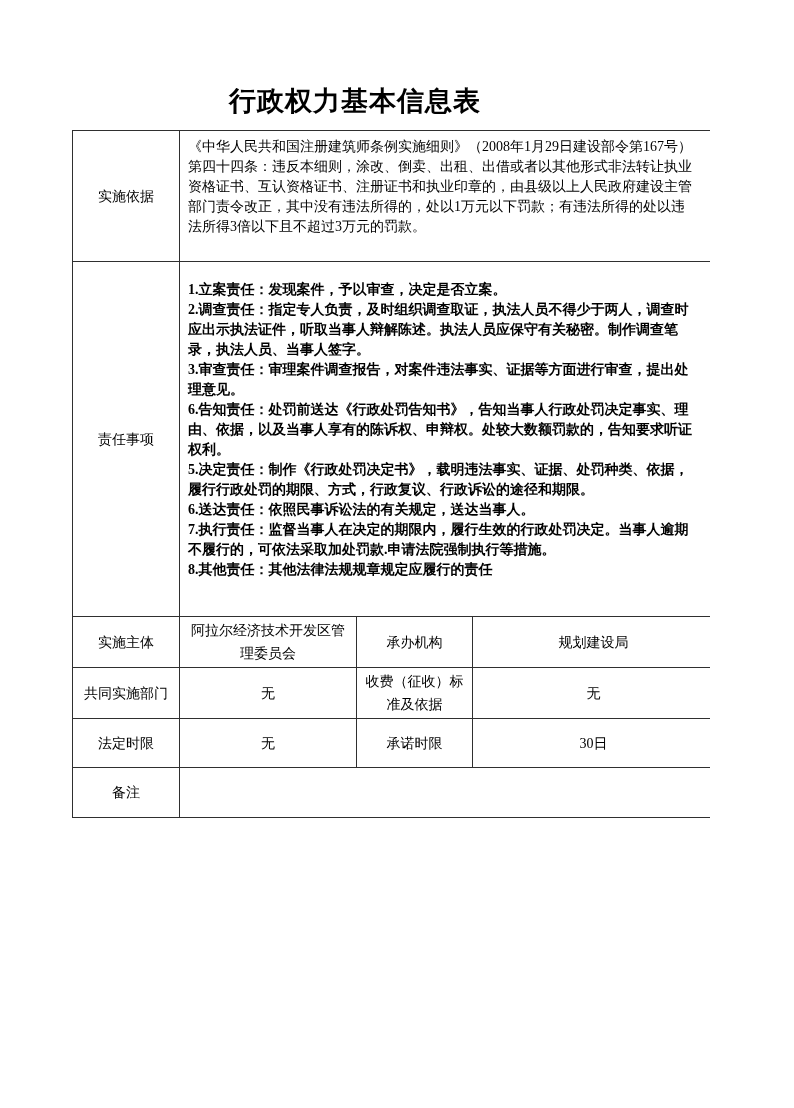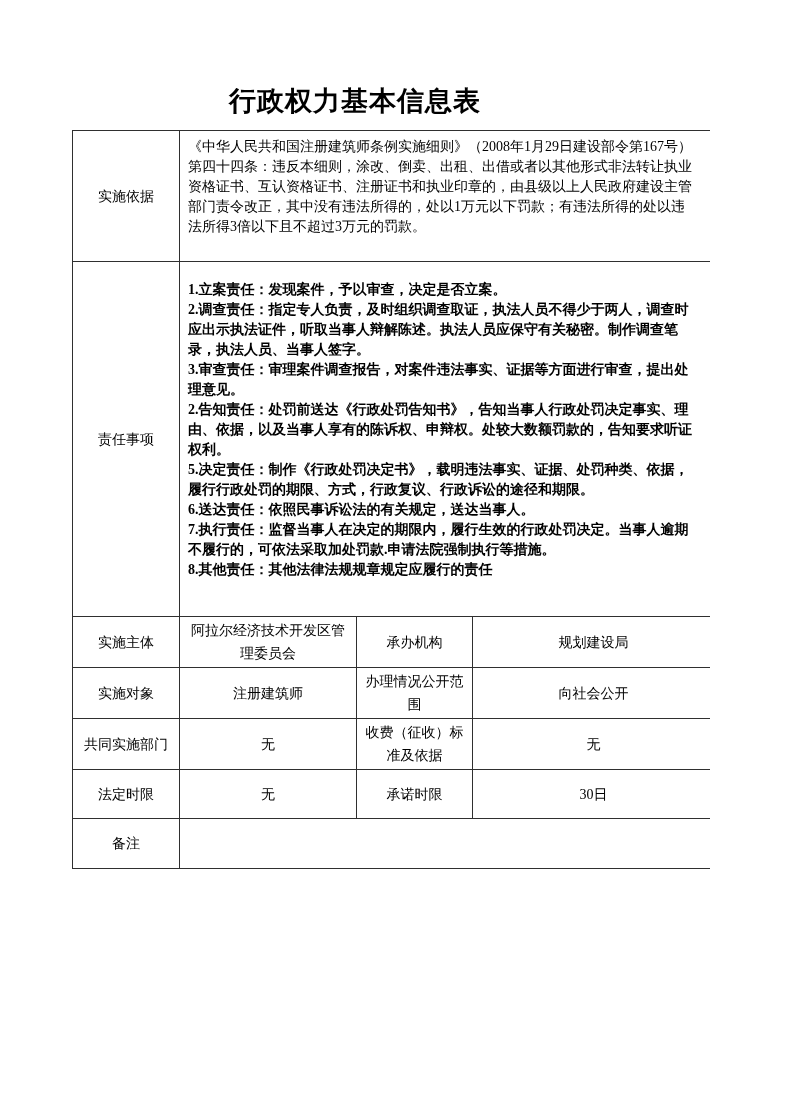--- a/index.html
+++ b/index.html
@@ -89,41 +89,35 @@
       <td class="label">实施依据</td>
       <td class="text" colspan="3">《中华人民共和国注册建筑师条例实施细则》（2008年1月29日建设部令第167号）第四十四条：违反本细则，涂改、倒卖、出租、出借或者以其他形式非法转让执业资格证书、互认资格证书、注册证书和执业印章的，由县级以上人民政府建设主管部门责令改正，其中没有违法所得的，处以1万元以下罚款；有违法所得的处以违法所得3倍以下且不超过3万元的罚款。</td>
     </tr>
 
     <tr class="r4">
       <td class="label">责任事项</td>
       <td class="text" colspan="3">
         <div class="duty">1.立案责任：发现案件，予以审查，决定是否立案。</div>
         <div class="duty">2.调查责任：指定专人负责，及时组织调查取证，执法人员不得少于两人，调查时应出示执法证件，听取当事人辩解陈述。执法人员应保守有关秘密。制作调查笔录，执法人员、当事人签字。</div>
         <div class="duty">3.审查责任：审理案件调查报告，对案件违法事实、证据等方面进行审查，提出处理意见。</div>
-        <div class="duty">2.告知责任：处罚前送达《行政处罚告知书》，告知当事人行政处罚决定事实、理由、依据，以及当事人享有的陈诉权、申辩权。处较大数额罚款的，告知要求听证权利。</div>
+        <div class="duty">6.告知责任：处罚前送达《行政处罚告知书》，告知当事人行政处罚决定事实、理由、依据，以及当事人享有的陈诉权、申辩权。处较大数额罚款的，告知要求听证权利。</div>
         <div class="duty">5.决定责任：制作《行政处罚决定书》，载明违法事实、证据、处罚种类、依据，履行行政处罚的期限、方式，行政复议、行政诉讼的途径和期限。</div>
         <div class="duty">6.送达责任：依照民事诉讼法的有关规定，送达当事人。</div>
         <div class="duty">7.执行责任：监督当事人在决定的期限内，履行生效的行政处罚决定。当事人逾期不履行的，可依法采取加处罚款.申请法院强制执行等措施。</div>
         <div class="duty">8.其他责任：其他法律法规规章规定应履行的责任</div>
       </td>
     </tr>
 
     <tr class="r5">
       <td class="label">实施主体</td>
       <td class="value">阿拉尔经济技术开发区管理委员会</td>
       <td class="label">承办机构</td>
       <td class="value">规划建设局</td>
     </tr>
 
-    <tr class="r6">
-      <td class="label">实施对象</td>
-      <td class="value">注册建筑师</td>
-      <td class="label">办理情况公开范围</td>
-      <td class="value">向社会公开</td>
-    </tr>
 
     <tr class="r7">
       <td class="label">共同实施部门</td>
       <td class="value">无</td>
       <td class="label">收费（征收）标准及依据</td>
       <td class="value">无</td>
     </tr>
 
     <tr class="r8">
       <td class="label">法定时限</td>

